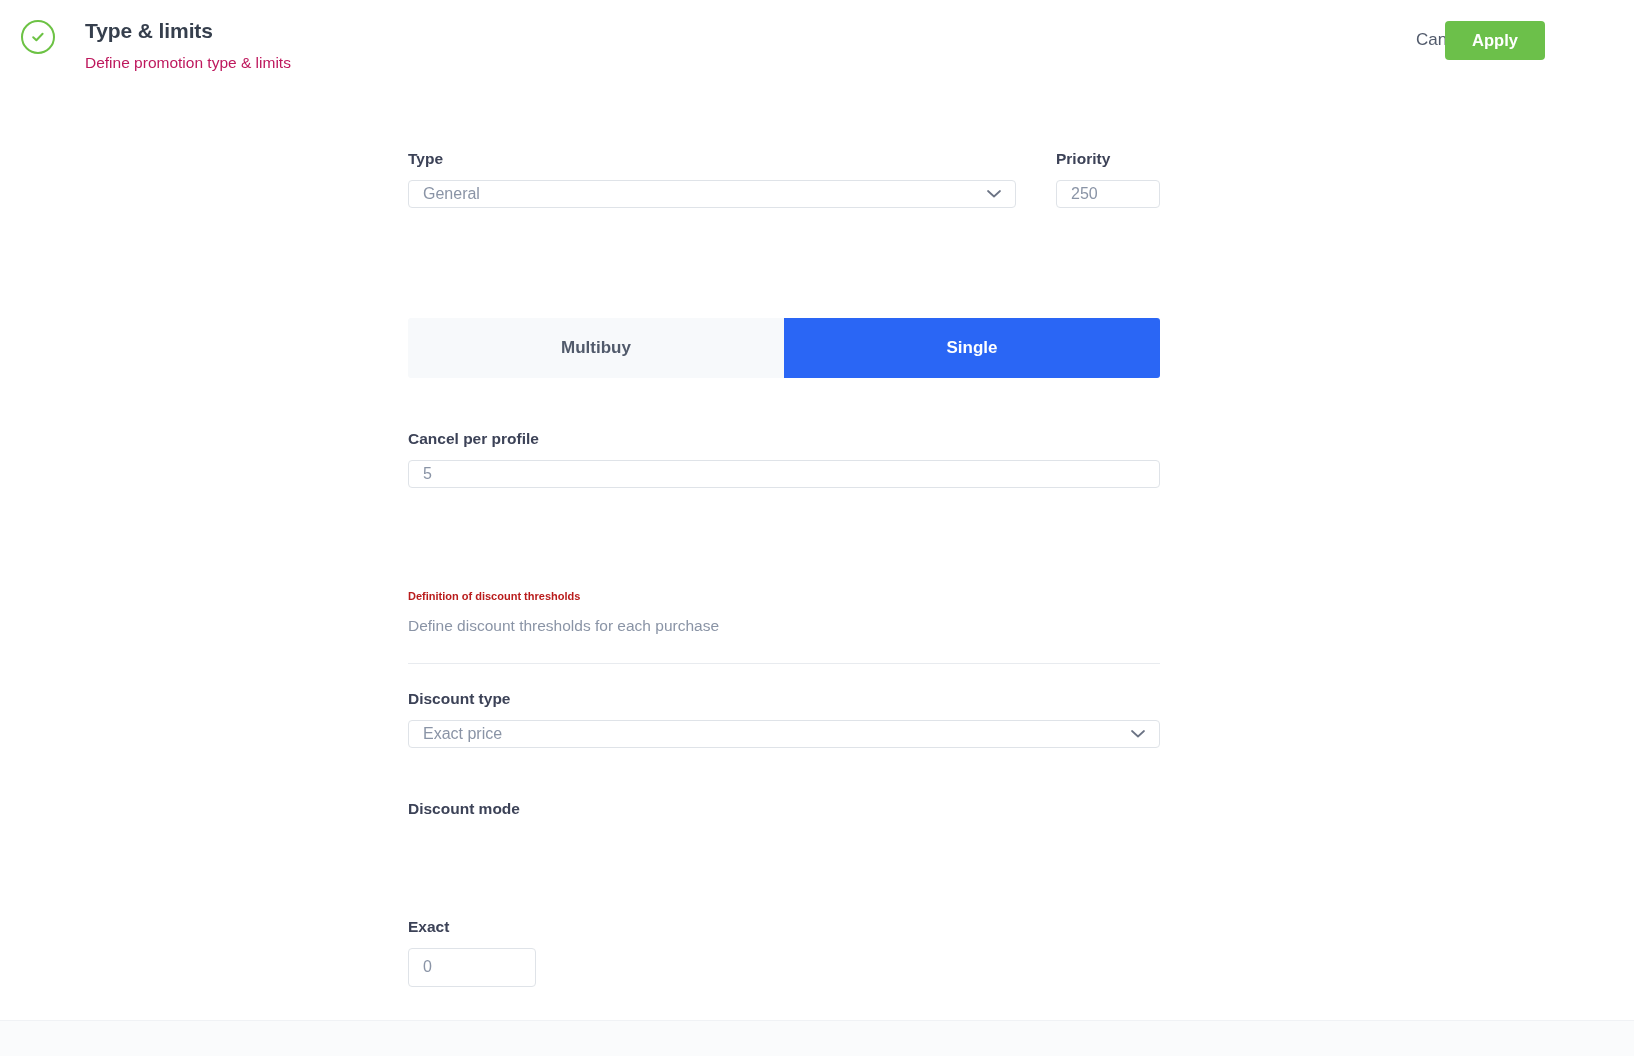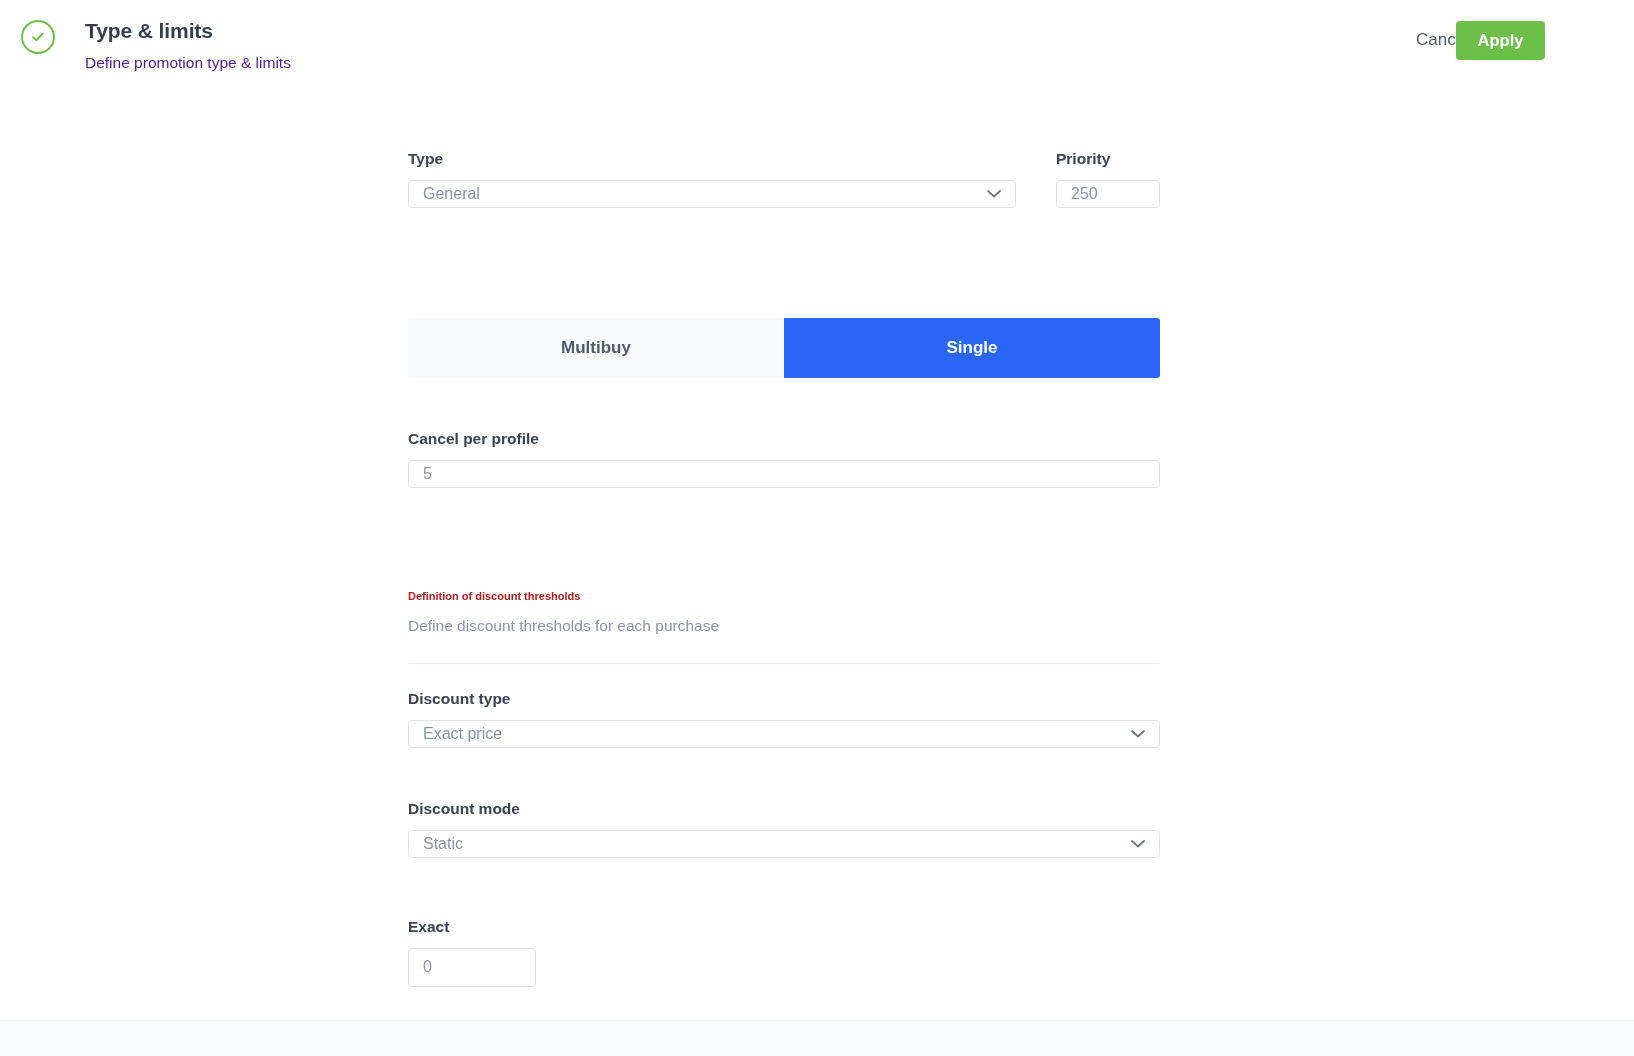--- a/index.html
+++ b/index.html
@@ -35,21 +35,21 @@
   .header-title {
     font-size: 21px;
     font-weight: bold;
     color: #363f4d;
     letter-spacing: -0.1px;
     line-height: 1.2;
     margin: 0;
   }
   .header-sub {
     font-size: 15.5px;
-    color: #4c1d95;
+    color: #be185d;
     margin-top: 11px;
     line-height: 1.2;
   }
   .header-actions {
     position: absolute;
     right: 0; top: 0;
     height: 100px;
   }
   .cancel-link {
     position: absolute;
@@ -58,21 +58,21 @@
     color: #515a6b;
     background: none; border: none;
     cursor: pointer;
     padding: 0;
     font-family: inherit;
     white-space: nowrap;
   }
   .apply-btn {
     position: absolute;
     right: 89px; top: 21px;
-    width: 89px; height: 39px;
+    width: 100px; height: 39px;
     background: #6cc04a;
     color: #ffffff;
     font-size: 16.5px;
     font-weight: bold;
     border: none;
     border-radius: 4px;
     cursor: pointer;
     font-family: inherit;
     line-height: 39px;
     padding: 0;
@@ -250,28 +250,20 @@
     <span class="chevron">
       <svg width="14" height="9" viewBox="0 0 14 9" aria-hidden="true">
         <polyline points="1,1.5 7,7 13,1.5" fill="none" stroke="#6b7384" stroke-width="1.7" stroke-linecap="round" stroke-linejoin="round"></polyline>
       </svg>
     </span>
   </div>
 </div>
 
 <div class="dmode-group">
   <div class="field-label">Discount mode</div>
-  <div class="control">
-    <span>Static</span>
-    <span class="chevron">
-      <svg width="14" height="9" viewBox="0 0 14 9" aria-hidden="true">
-        <polyline points="1,1.5 7,7 13,1.5" fill="none" stroke="#6b7384" stroke-width="1.7" stroke-linecap="round" stroke-linejoin="round"></polyline>
-      </svg>
-    </span>
-  </div>
 </div>
 
 <div class="value-group">
   <div class="field-label">Exact</div>
   <div class="control readonly">
     <span>0</span>
   </div>
 </div>
 
 <div class="bottom-strip"></div>

